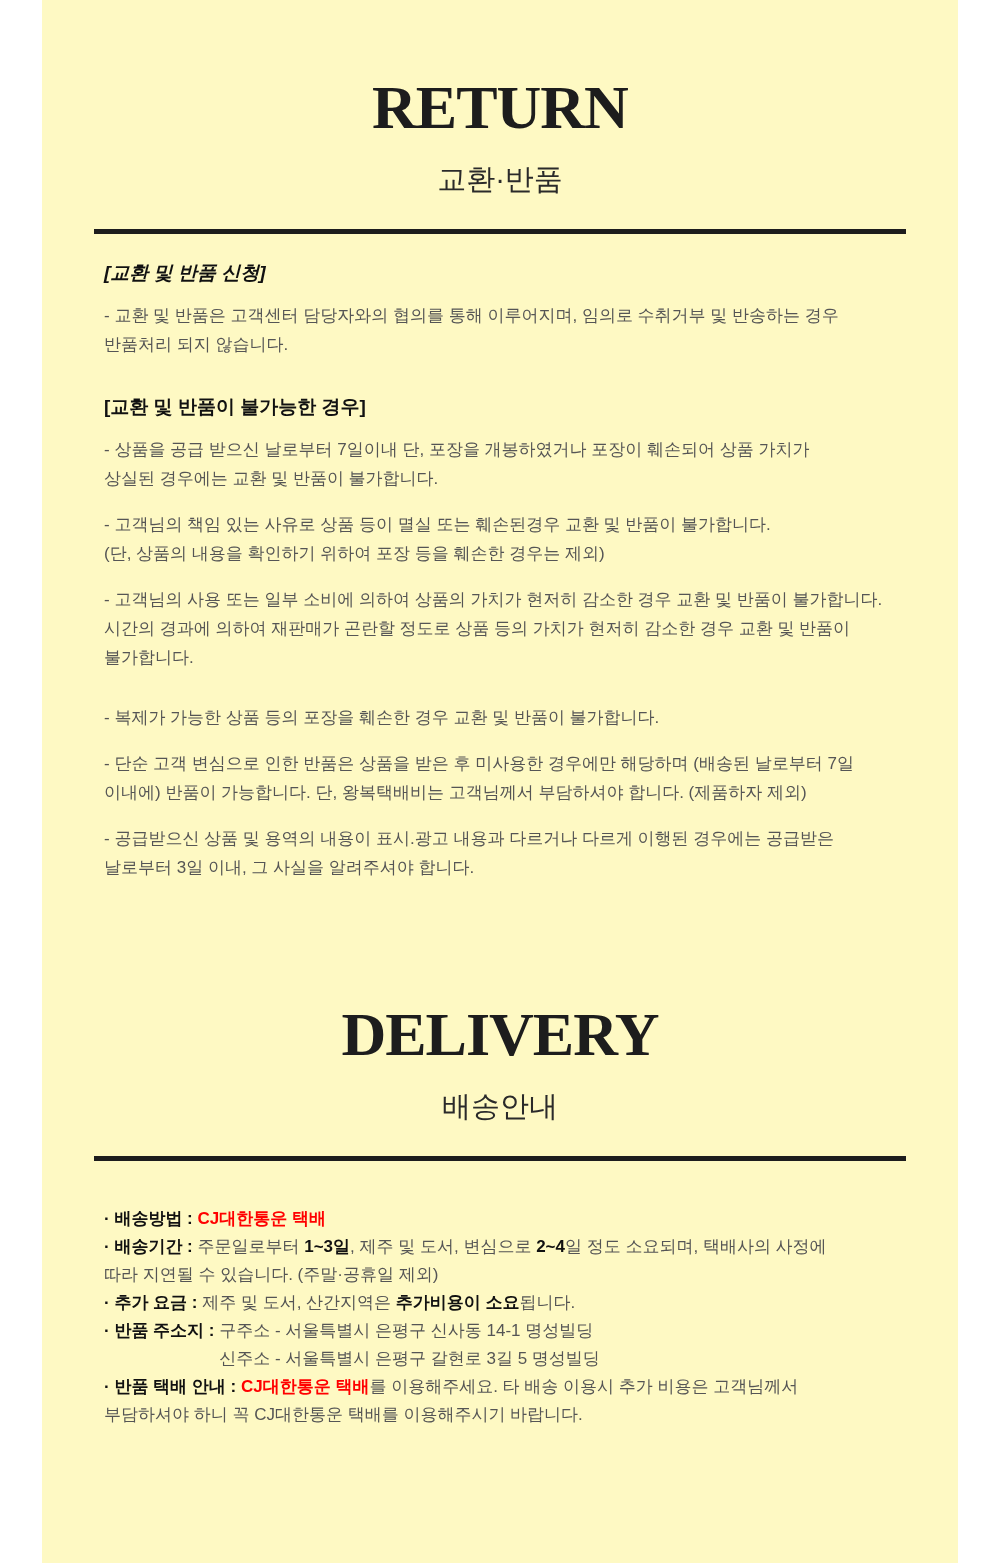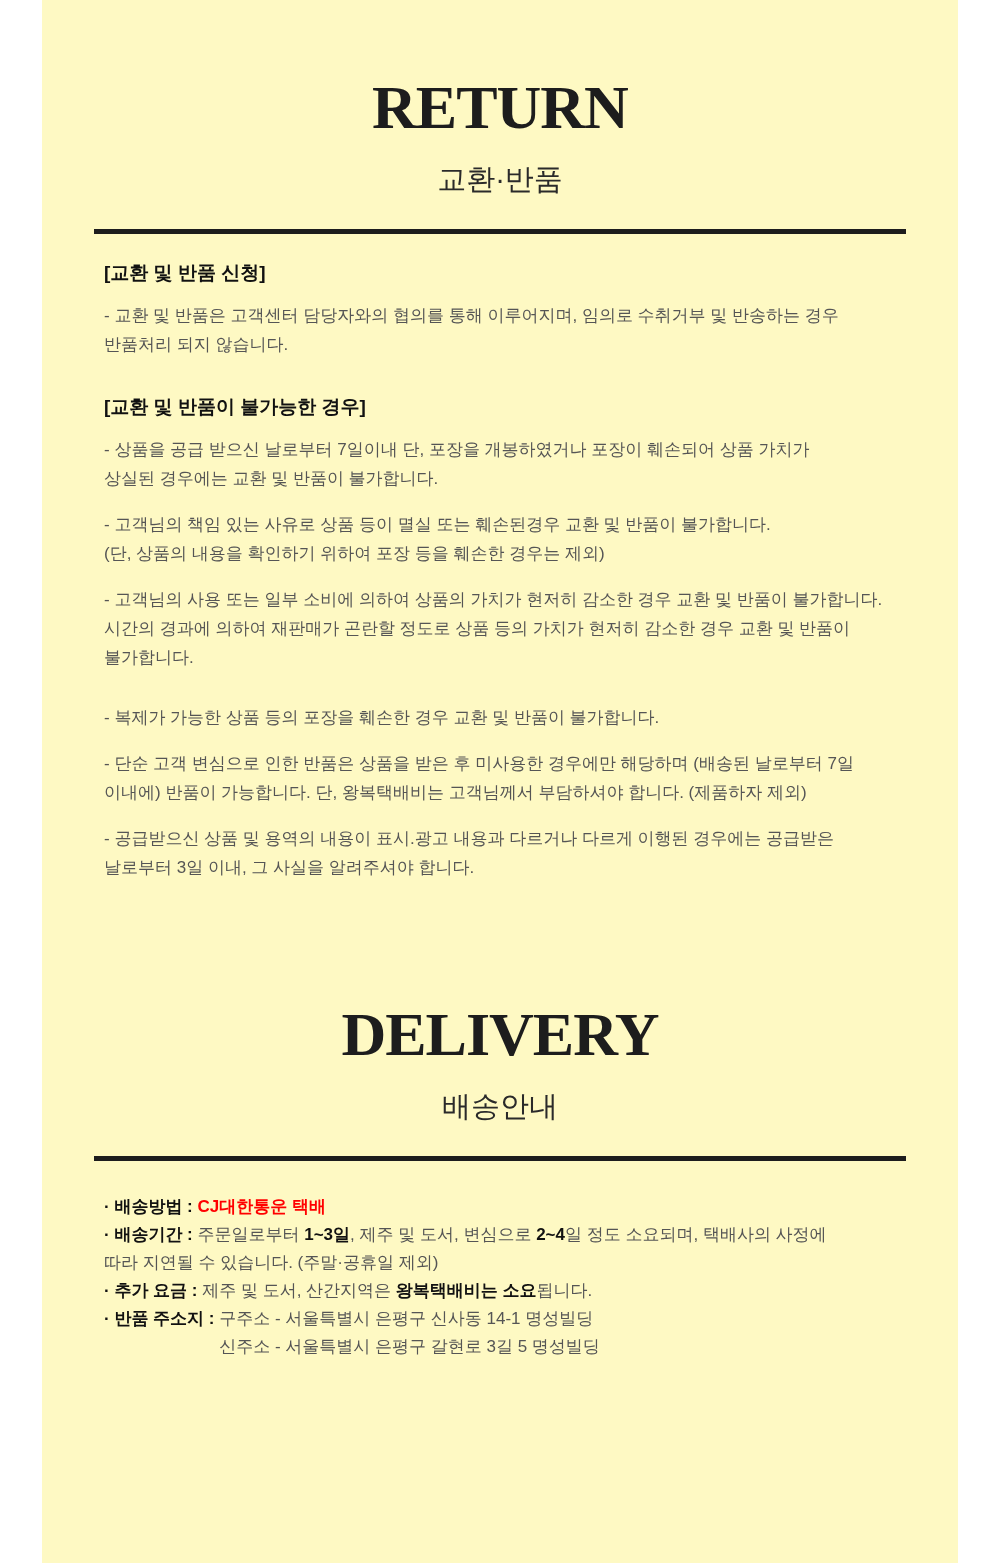--- a/index.html
+++ b/index.html
@@ -38,32 +38,32 @@
   
   .return-header { padding-top: 76px; }
   .content { padding: 27px 64px 0 62px; }
   .h {
     margin: 36px 0 16px 0;
     font-size: 19px;
     font-weight: 700;
     color: #111111;
     line-height: 24px;
   }
-  .h.first { margin-top: 0; }
+  .h.first { margin-top: 0; font-style: italic; }
   .para {
     margin: 0 0 17px 0;
     font-size: 17px;
     line-height: 29px;
     color: #555555;
     white-space: pre-line;
   }
   .para.big-gap { margin-top: 31px; }
   
   .delivery-header { padding-top: 104px; }
-  .dcontent { padding-top: 32px; font-size: 17px; line-height: 28px; }
+  .dcontent { padding-top: 44px; font-size: 17px; line-height: 28px; }
   .dline { white-space: pre-line; }
   .lbl { font-weight: 700; color: #111111; }
   .red { font-weight: 700; color: #ff0000; }
   .bnum { font-weight: 700; color: #111111; }
   .txt { color: #555555; }
   .adr { display: inline-block; vertical-align: top; white-space: pre-line; }
 </style>
 </head>
 <body>
 
@@ -99,19 +99,21 @@
   <section>
     <div class="sec-header delivery-header">
       <h1 class="big-title">DELIVERY</h1>
       <div class="sub-title">배송안내</div>
       <div class="rule"></div>
     </div>
     <div class="content dcontent">
       <div class="dline"><span class="lbl">· 배송방법 : </span><span class="red">CJ대한통운 택배</span></div>
       <div class="dline"><span class="lbl">· 배송기간 : </span><span class="txt">주문일로부터 </span><span class="bnum">1~3일</span><span class="txt">, 제주 및 도서, 변심으로 </span><span class="bnum">2~4</span><span class="txt">일 정도 소요되며, 택배사의 사정에
 따라 지연될 수 있습니다. (주말·공휴일 제외)</span></div>
-      <div class="dline"><span class="lbl">· 추가 요금 : </span><span class="txt">제주 및 도서, 산간지역은 </span><span class="bnum">왕복택배비는 소요</span><span class="txt">됩니다.</span></div>
+      <div class="dline"><span class="lbl">· 추가 요금 : </span><span class="txt">제주 및 도서, 산간지역은 </span><span class="bnum">추가비용이 소요</span><span class="txt">됩니다.</span></div>
       <div class="dline"><span class="lbl">· 반품 주소지 : </span><span class="txt adr">구주소 - 서울특별시 은평구 신사동 14-1 명성빌딩
 신주소 - 서울특별시 은평구 갈현로 3길 5 명성빌딩</span></div>
+      <div class="dline"><span class="lbl">· 반품 택배 안내 : </span><span class="red">CJ대한통운 택배</span><span class="txt">를 이용해주세요. 타 배송 이용시 추가 비용은 고객님께서
+부담하셔야 하니 꼭 CJ대한통운 택배를 이용해주시기 바랍니다.</span></div>
     </div>
   </section>
 
 </div>
 
 </body></html>

